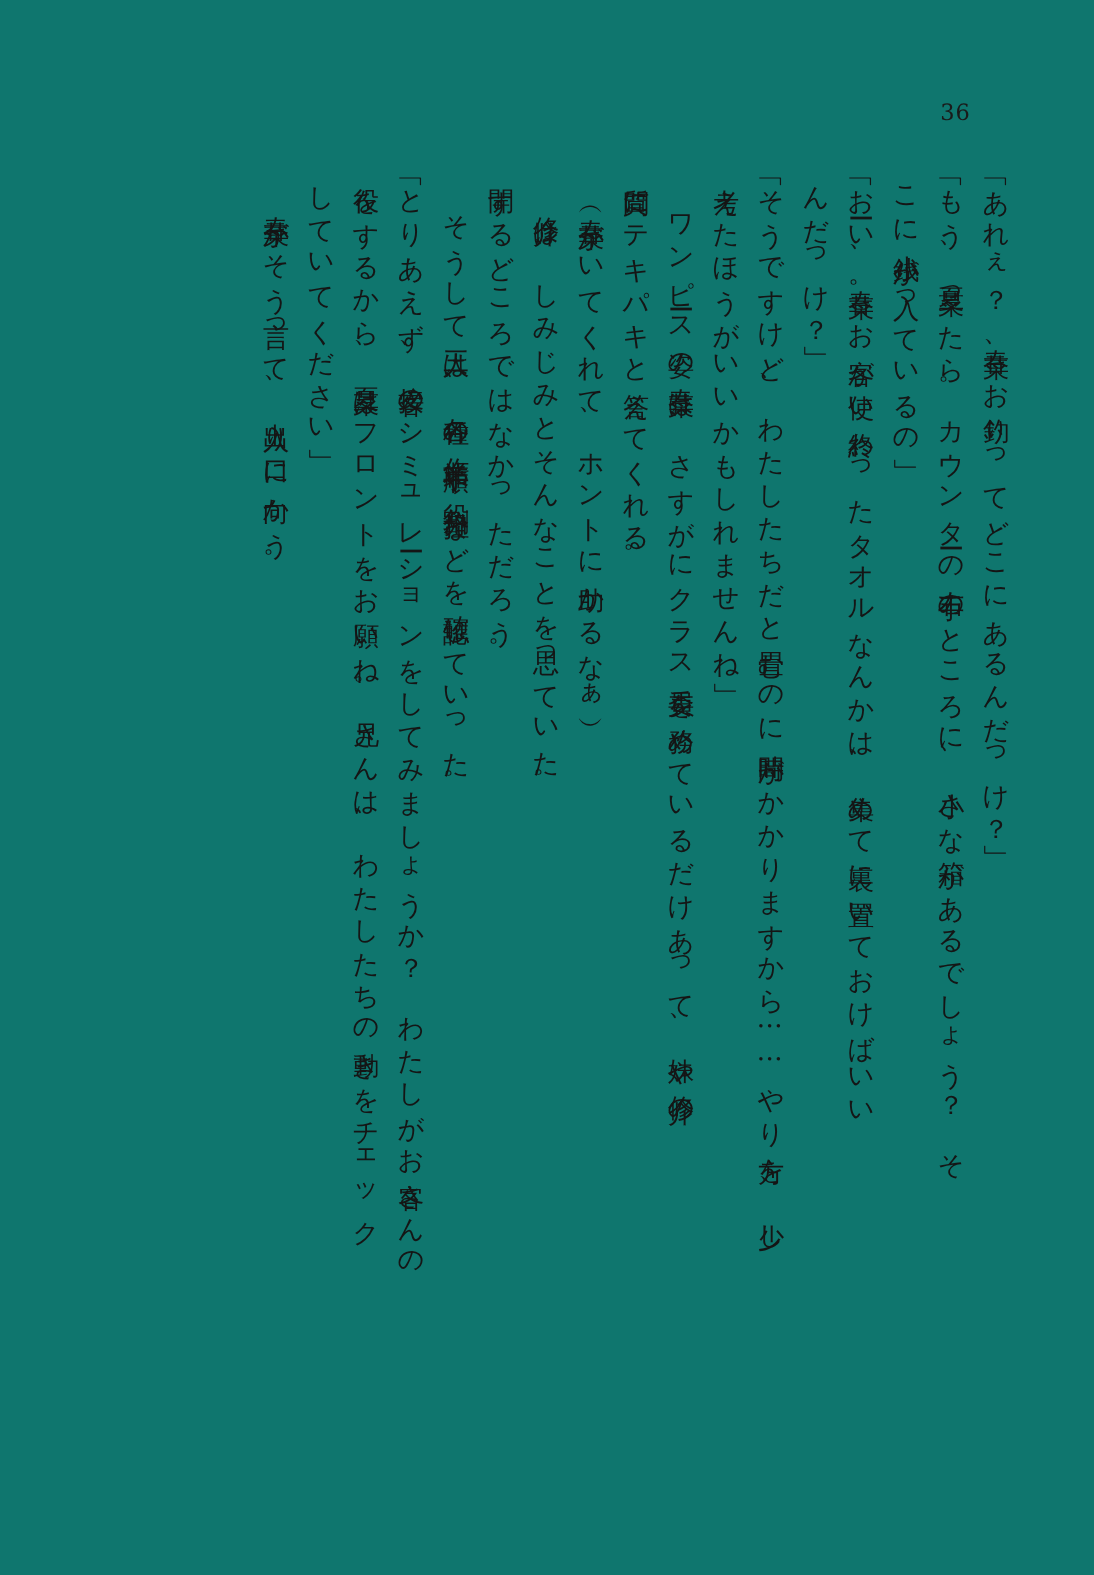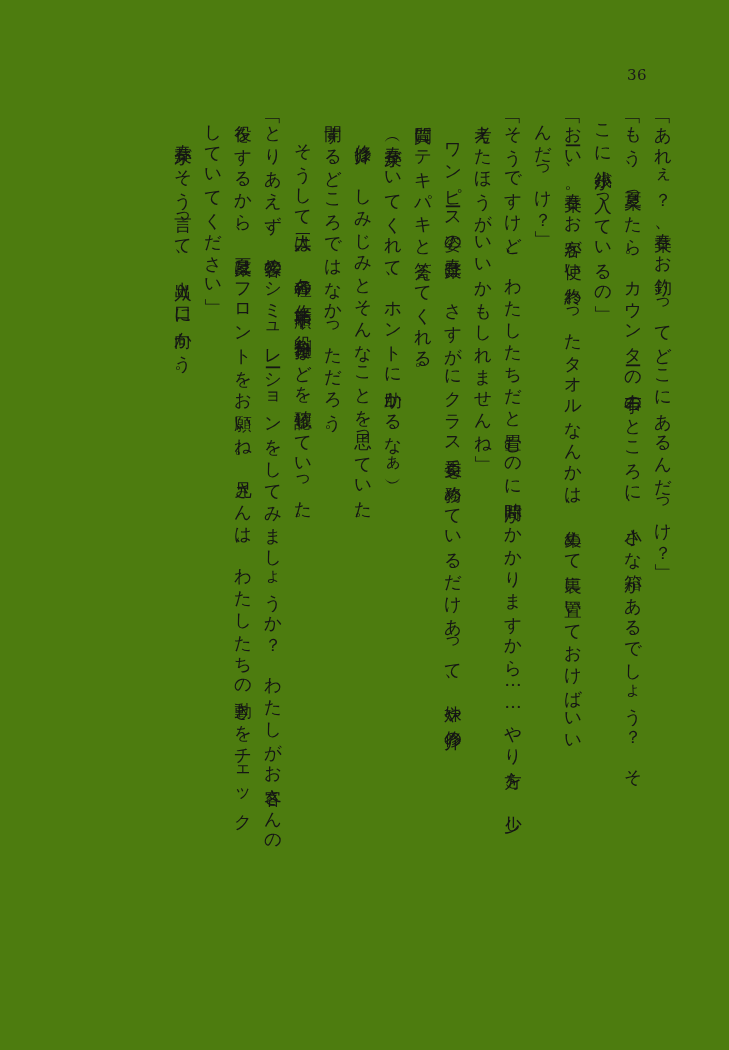--- a/index.html
+++ b/index.html
@@ -11,21 +11,21 @@
     width: 729px;
     height: 1050px;
     overflow: hidden;
     font-family: "DejaVu Serif", "Liberation Serif", serif;
     color: #1a1a1a;
   }
   .page {
     position: relative;
     width: 729px;
     height: 1050px;
-    background: #4d7c0f;
+    background: #0f766e;
     box-sizing: border-box;
   }
   .page-number {
     position: absolute;
     top: 66px;
     right: 82px;
     font-size: 15px;
     letter-spacing: 0.5px;
     color: #1a1a1a;
     font-family: "DejaVu Serif", "Liberation Serif", serif;

